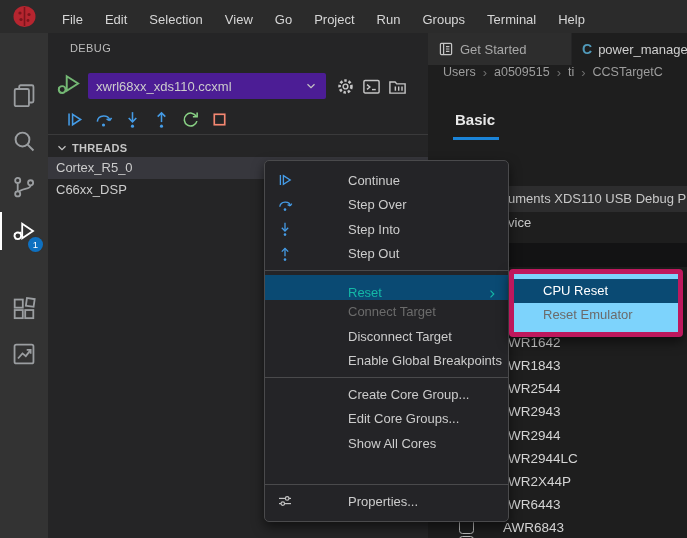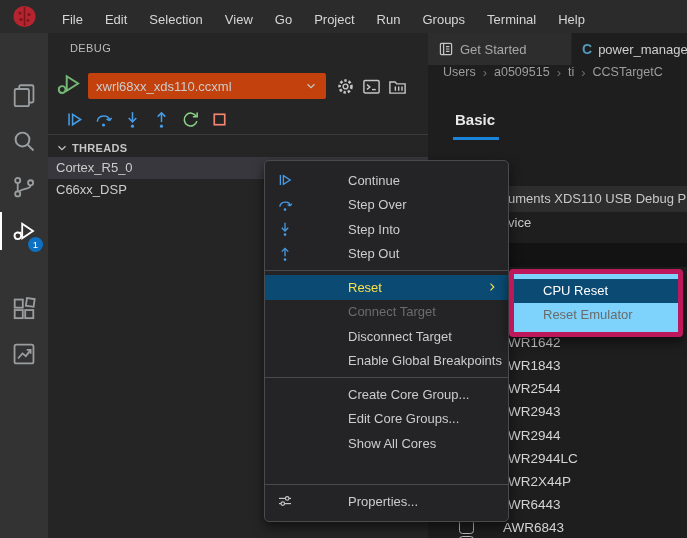--- a/index.html
+++ b/index.html
@@ -20,21 +20,21 @@
   .ab-item.active { color:#ffffff; }
   .ab-indicator { position:absolute; left:0; top:179px; width:2px; height:38px; background:#ffffff; }
   .badge { position:absolute; right:5px; bottom:-3px; width:15px; height:15px; border-radius:50%;
            background:#0e70c0; color:#fff; font-size:9.5px; display:flex; align-items:center; justify-content:center;
            box-shadow:0 0 0 1px #333333; }
 
   
   .sidebar { position:absolute; left:48px; top:33px; width:380px; height:505px; background:#252526; z-index:1; }
   .sb-title { position:absolute; left:22px; top:9px; font-size:11px; letter-spacing:.4px; color:#bdbdbd; }
   .dbg-start { position:absolute; left:8px; top:38px; width:28px; height:28px; color:#74b874; }
-  .cfg-select { position:absolute; left:40px; top:40px; width:238px; height:26px; background:#c2410c;
+  .cfg-select { position:absolute; left:40px; top:40px; width:238px; height:26px; background:#4c1d95;
                 border-radius:2px; display:flex; align-items:center; padding:0 8px; }
   .cfg-select .val { color:#cccccc; font-size:13px; flex:1; white-space:nowrap; overflow:hidden; }
   .cfg-select .chev { color:#c5c5c5; width:14px; height:14px; }
   .hdr-ic { position:absolute; top:44px; width:19px; height:19px; color:#c5c5c5; }
   .debug-toolbar { position:absolute; left:16px; top:76px; display:flex; gap:8px; }
   .tb-ic { width:21px; height:21px; display:flex; align-items:center; justify-content:center; }
   .tb-ic svg { width:19px; height:19px; }
   .sb-sep { position:absolute; left:0; top:101px; width:380px; height:1px; background:#3a3a3b; }
   .threads-hdr { position:absolute; left:7px; top:105px; height:20px; display:flex; align-items:center; gap:3px; color:#c5c5c5; }
   .threads-hdr .lbl { font-size:11px; font-weight:bold; letter-spacing:.3px; }
@@ -65,21 +65,21 @@
   .dev-row .nm.shift { left:75px; }
 
   
   .ctx-menu { position:absolute; left:264px; top:160px; width:245px; background:#242427;
               border:1px solid #4a4a4c; border-radius:5px; padding:7px 0;
               box-shadow:0 5px 12px rgba(0,0,0,.55); z-index:20; }
   .cm-item { height:24.5px; display:flex; align-items:center; padding:0 10px 0 12px; font-size:13px; color:#cccccc;gap:47px; }
   .cm-item .cm-ic { width:17px; height:16px; margin-right:7px; flex:none; display:flex; align-items:center; }
   .cm-item .cm-ic svg { width:16px; height:16px; }
   .cm-item .cm-lbl { flex:1; white-space:nowrap; }
-  .cm-item.hl { background:#0a4a73; color:#fde047; }
+  .cm-item.hl { background:#0a4a73; color:#14b8a6;align-items:flex-end; }
   .cm-item.dis { color:#6b6b6b; }
   .cm-sep { height:1px; background:#4a4a4c; margin:4px 0; }
   .cm-arrow { width:12px; height:12px; flex:none; }
   .ic-blue { color:#459ce7; }
   .ic-green { color:#89d185; }
   .ic-red { color:#f48771; }
   .ic-grey { color:#c5c5c5; }
 
   
   .sub-menu { position:absolute; left:509px; top:269px; width:174px; background:#7dd3fc;

